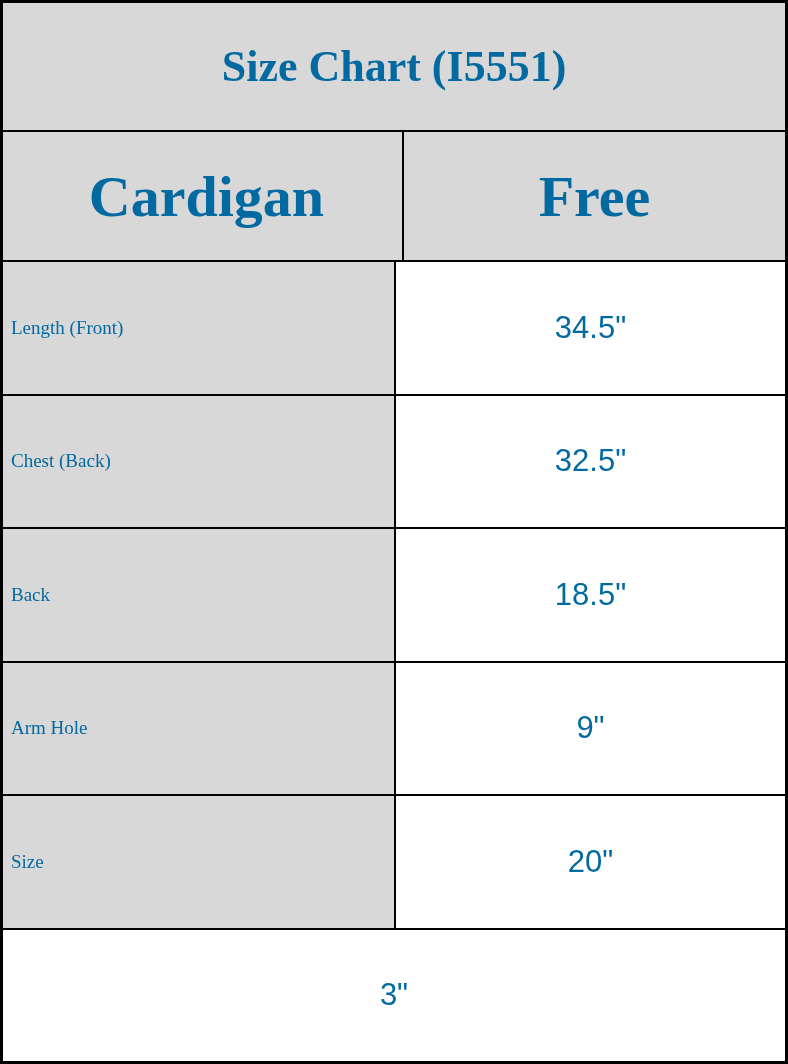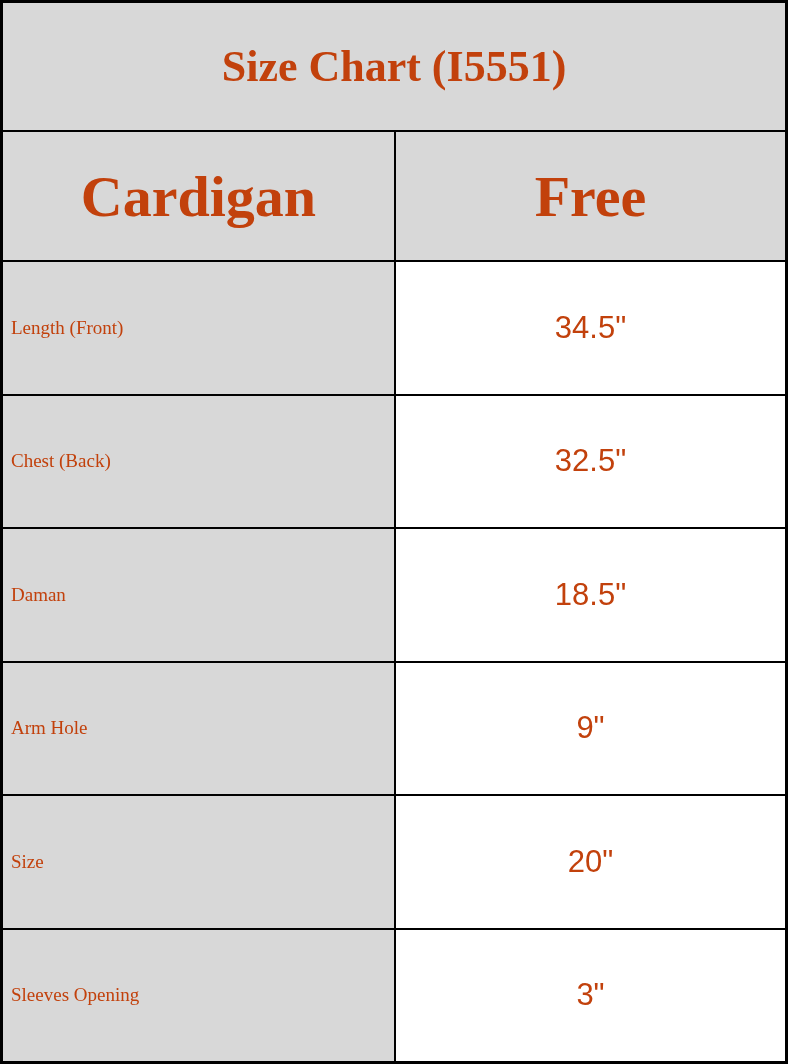--- a/index.html
+++ b/index.html
@@ -8,21 +8,21 @@
     background: #ffffff;
   }
   .size-chart {
     width: 788px;
     height: 1064px;
     box-sizing: border-box;
     border: 3px solid #000000;
     display: flex;
     flex-direction: column;
     background: #d8d8d8;
-    color: #c2410c;
+    color: #0369a1;
   }
   .title-row {
     height: 127px;
     flex: 0 0 auto;
     box-sizing: content-box;
     border-bottom: 2px solid #000000;
     background: #d8d8d8;
     display: flex;
     align-items: center;
     justify-content: center;
@@ -30,20 +30,21 @@
     font-weight: bold;
     font-size: 44px;
     letter-spacing: 0px;
   }
   .header-row {
     height: 128px;
     flex: 0 0 auto;
     display: flex;
     border-bottom: 2px solid #000000;
     background: #d8d8d8;
+    padding-left: 8px;
   }
   .header-cell {
     display: flex;
     align-items: center;
     justify-content: center;
     font-family: "Liberation Serif", serif;
     font-weight: bold;
     font-size: 58px;
   }
   .header-cell.left {
@@ -102,33 +103,32 @@
     <div class="value-cell">34.5"</div>
   </div>
 
   <div class="data-row">
     <div class="label-cell">Chest (Back)</div>
     <div class="value-cell">32.5"</div>
   </div>
 
 
   <div class="data-row">
-    <div class="label-cell">Daman</div>
+    <div class="label-cell">Back</div>
     <div class="value-cell">18.5"</div>
   </div>
 
   <div class="data-row">
     <div class="label-cell">Arm Hole</div>
     <div class="value-cell">9"</div>
   </div>
 
   <div class="data-row">
     <div class="label-cell">Size</div>
     <div class="value-cell">20"</div>
   </div>
 
 
   <div class="data-row">
-    <div class="label-cell">Sleeves Opening</div>
     <div class="value-cell">3"</div>
   </div>
 
 </div>
 
 </body></html>

